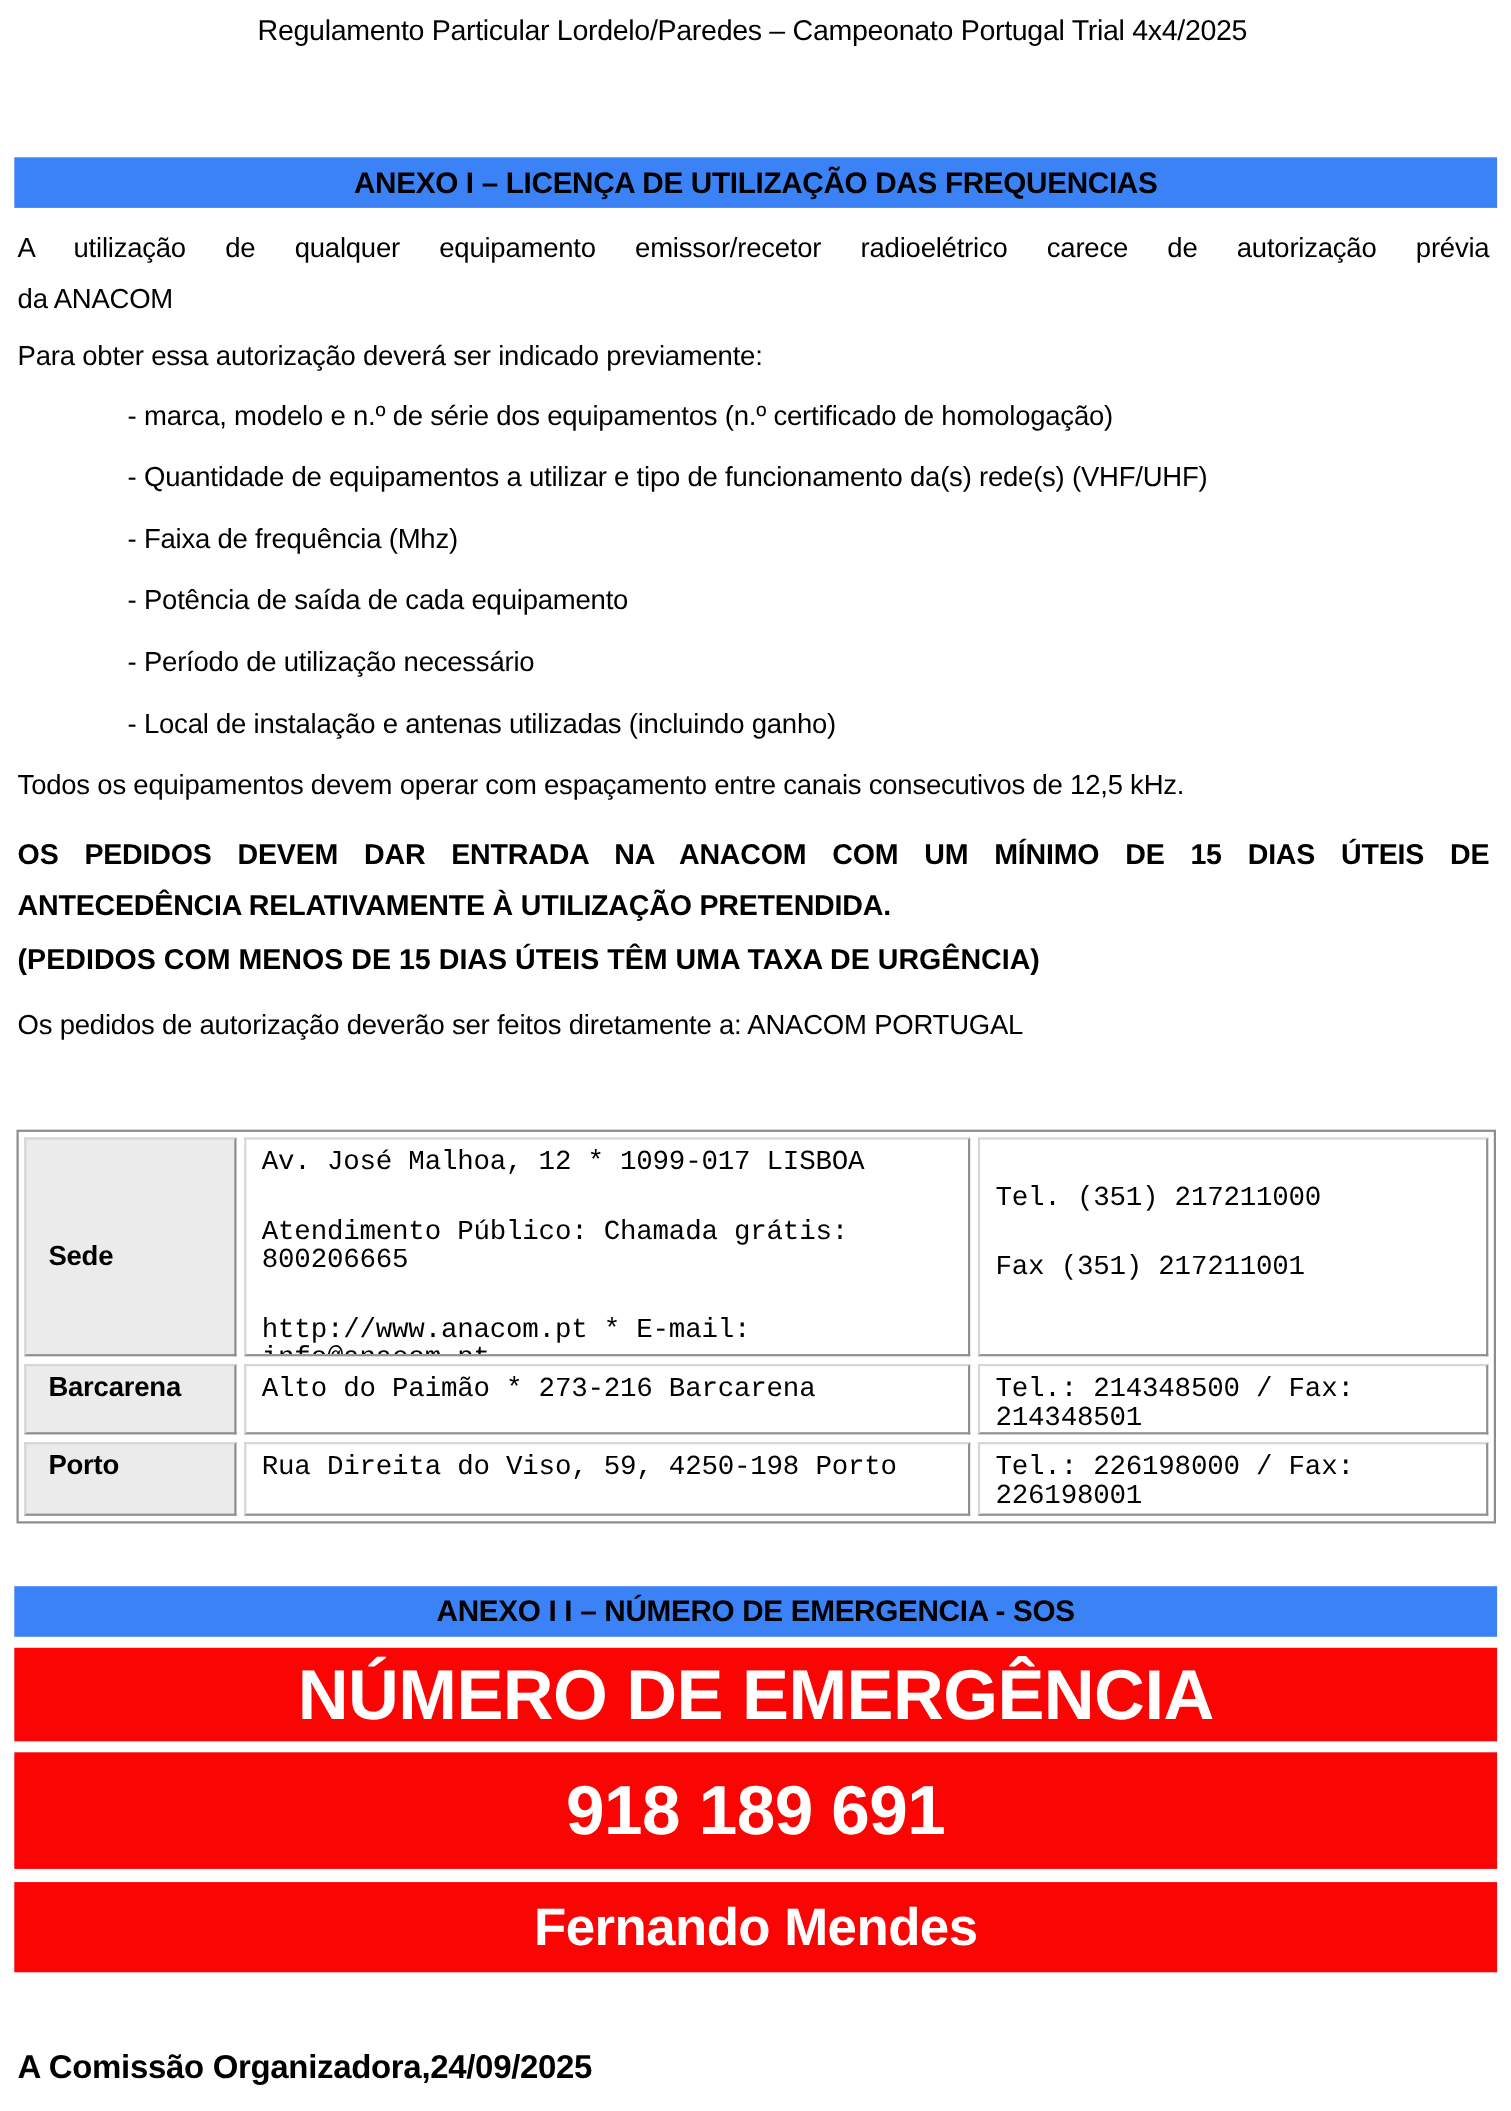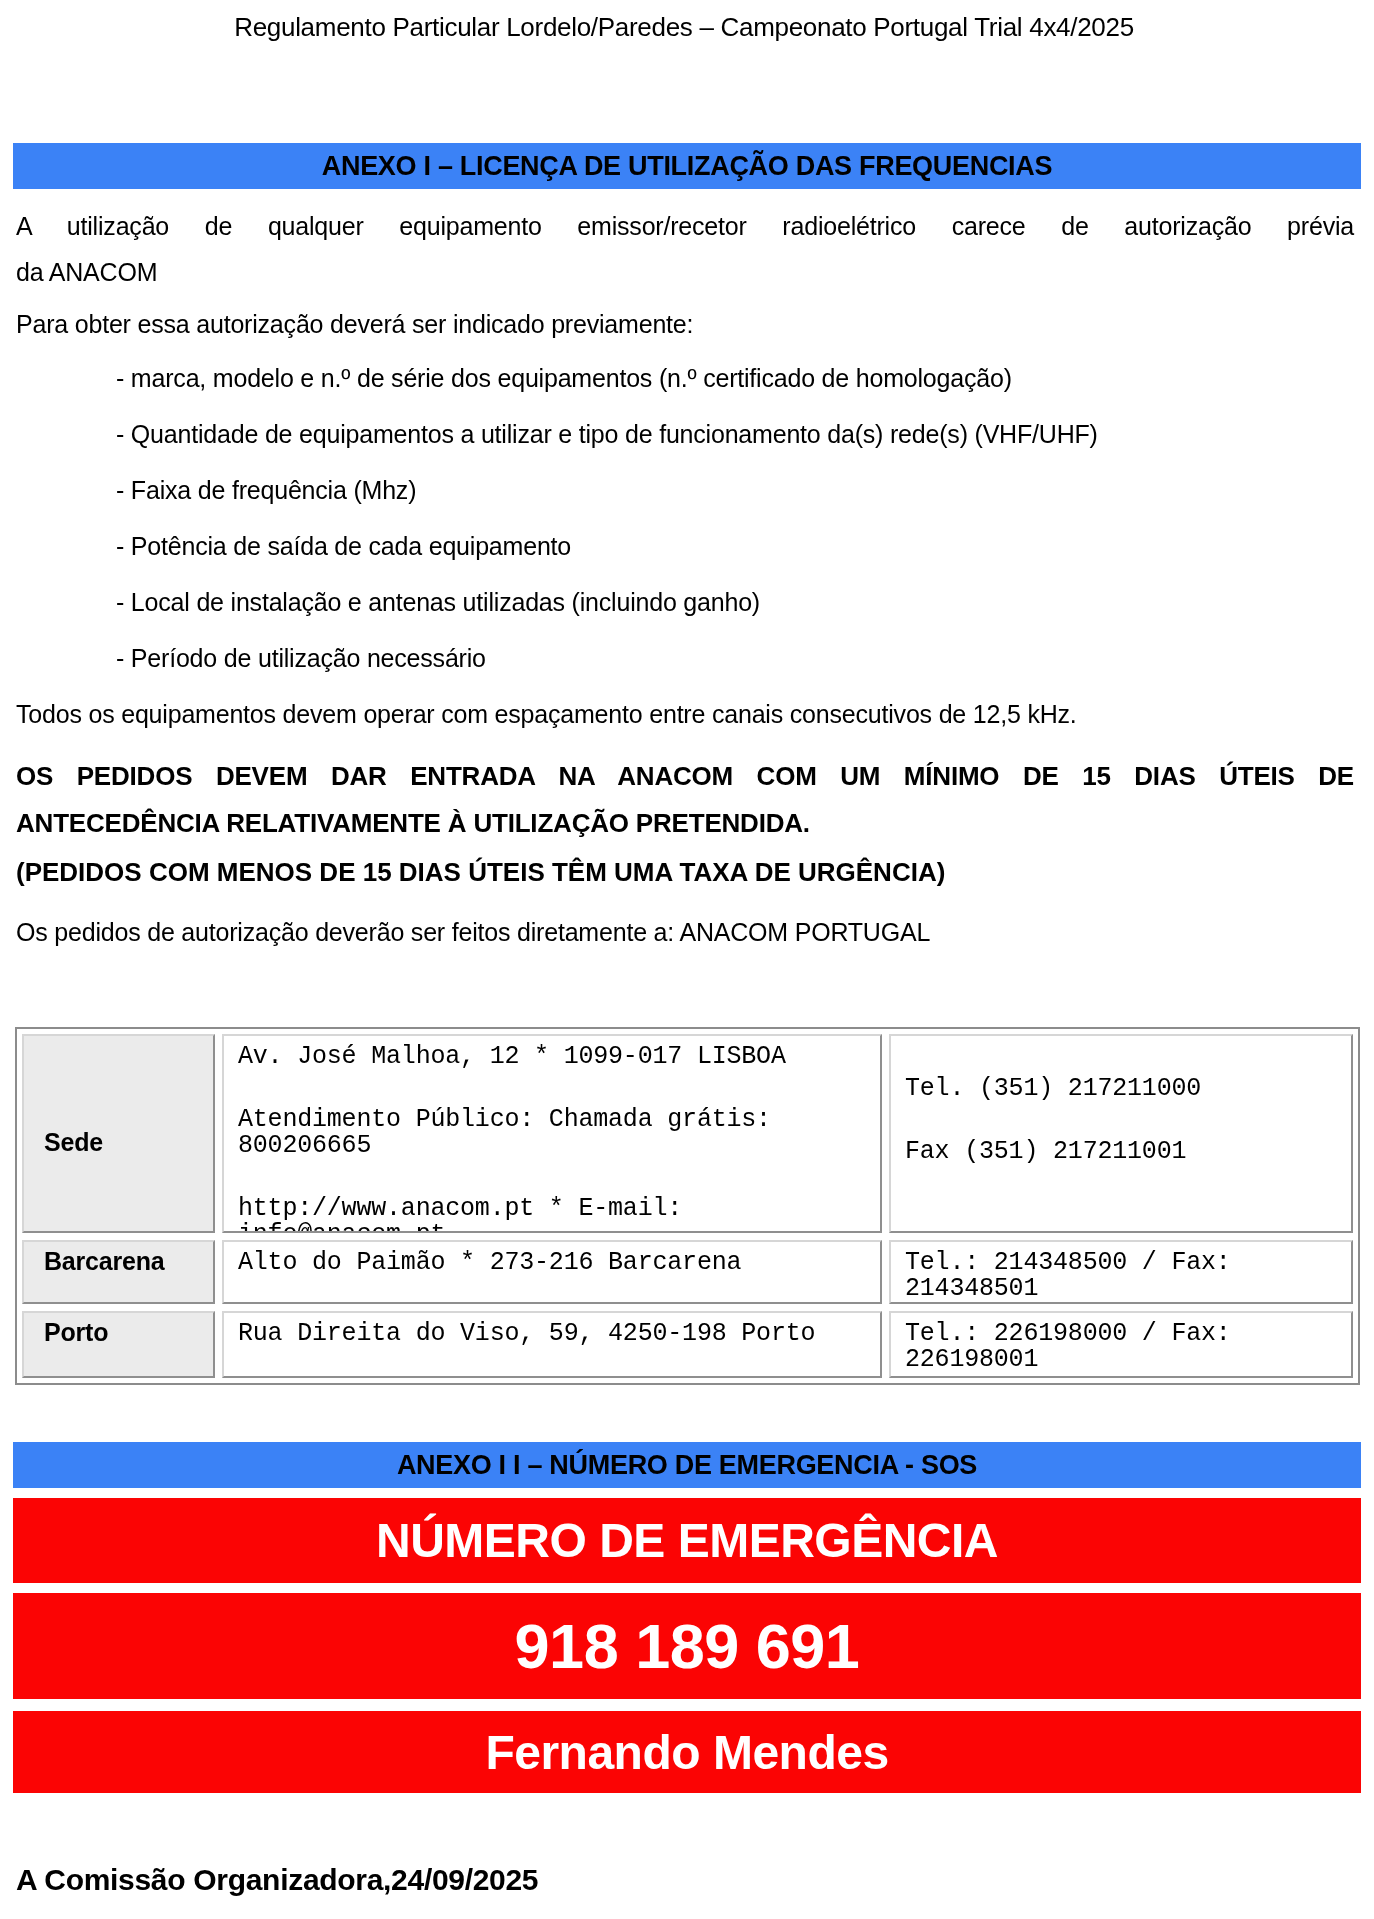--- a/index.html
+++ b/index.html
@@ -89,21 +89,21 @@
     background: #fb0404;
     margin-left: 13px;
     width: 1348px;
     display: flex;
     align-items: center;
     justify-content: center;
     color: #ffffff;
     font-weight: bold;
     letter-spacing: -0.5px;
   }
-  .banner-title  { margin-top: 10px; height: 85px;  font-size: 48px; }
+  .banner-title  { margin-top: 10px; height: 85px;  font-size: 64px; }
   .banner-number { margin-top: 10px; height: 106px; font-size: 63px; }
   .banner-name   { margin-top: 12px; height: 82px;  font-size: 48px; }
 
   
   .footer-signature {
     margin: 70px 0 0 16px;
     font-weight: bold;
     font-size: 30px;
     line-height: 33px;
     letter-spacing: -0.3px;
@@ -127,22 +127,22 @@
       <div>da ANACOM</div>
     </div>
 
     <div class="t para-prelist">Para obter essa autorização deverá ser indicado previamente:</div>
 
     <div class="req-list">
       <div class="t req-item">- marca, modelo e n.º de série dos equipamentos (n.º certificado de homologação)</div>
       <div class="t req-item">- Quantidade de equipamentos a utilizar e tipo de funcionamento da(s) rede(s) (VHF/UHF)</div>
       <div class="t req-item">- Faixa de frequência (Mhz)</div>
       <div class="t req-item">- Potência de saída de cada equipamento</div>
+      <div class="t req-item">- Período de utilização necessário</div>
       <div class="t req-item">- Local de instalação e antenas utilizadas (incluindo ganho)</div>
-      <div class="t req-item">- Período de utilização necessário</div>
     </div>
 
     <div class="t para-spacing-note">Todos os equipamentos devem operar com espaçamento entre canais consecutivos de 12,5 kHz.</div>
 
     <div class="para-bold">
       <div class="justify-line">OS PEDIDOS DEVEM DAR ENTRADA NA ANACOM COM UM MÍNIMO DE 15 DIAS ÚTEIS DE</div>
       <div>ANTECEDÊNCIA RELATIVAMENTE À UTILIZAÇÃO PRETENDIDA.</div>
     </div>
 
     <div class="para-urgency">(PEDIDOS COM MENOS DE 15 DIAS ÚTEIS TÊM UMA TAXA DE URGÊNCIA)</div>

